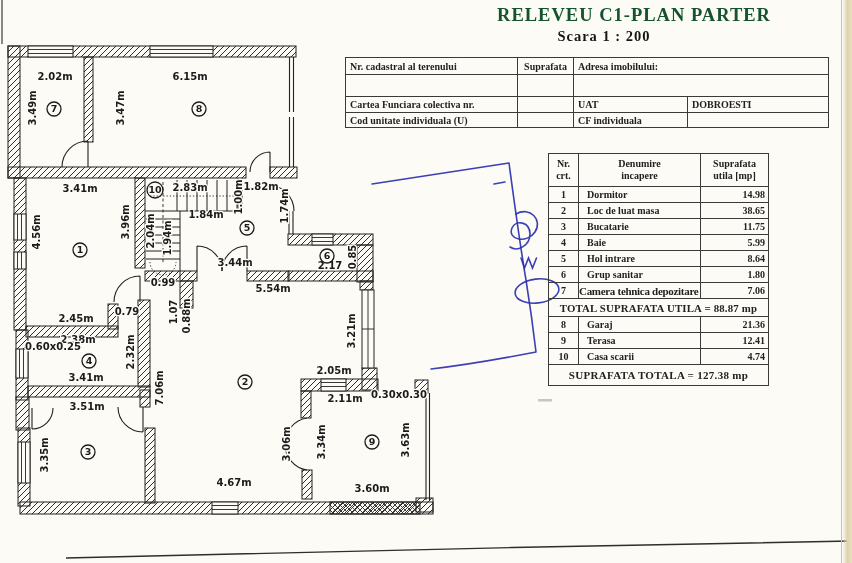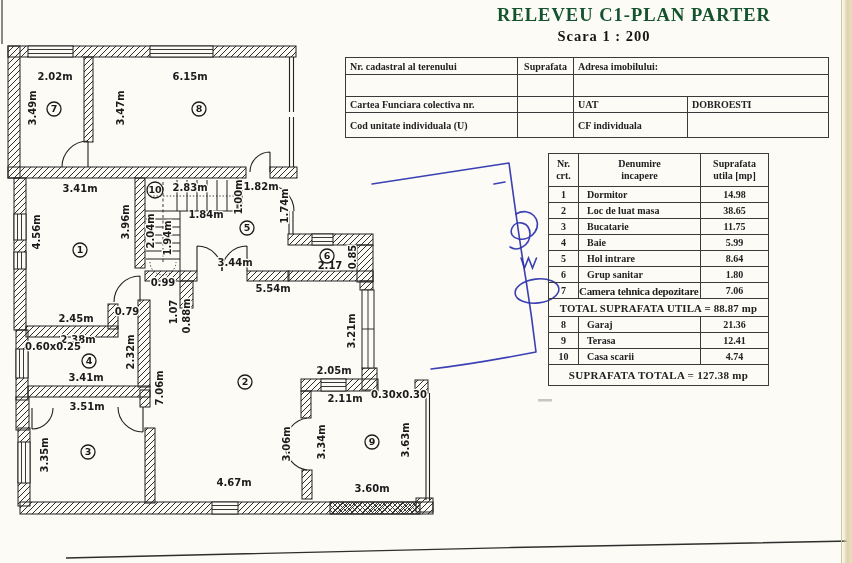--- a/index.html
+++ b/index.html
@@ -29,29 +29,29 @@
 
   
   table{border-collapse:collapse;table-layout:fixed;font-family:Liberation Serif, serif;}
   td{border:1px solid #3a3a3a;font-weight:700;color:#222;overflow:hidden;white-space:nowrap;}
 
   .cad-table{position:absolute;left:345px;top:57px;width:483px;font-size:10px;}
   .cad-table td{padding:1px 4px;vertical-align:middle;}
   .cad-table .r1{height:17px;}
   .cad-table .r2{height:22px;}
   .cad-table .r3{height:16px;}
-  .cad-table .r4{height:25px;}
+  .cad-table .r4{height:15px;}
 
   .rooms-table{position:absolute;left:548px;top:153px;width:220px;font-size:10px;}
   .rooms-table td{padding:0 3px;height:15px;vertical-align:middle;}
   .rooms-table .hdr td{height:32px;text-align:center;line-height:1.25;white-space:normal;}
   .rooms-table .nr{text-align:center;}
   .rooms-table .name{text-align:left;padding-left:8px;}
   .rooms-table .name.tight{font-size:11px;letter-spacing:-0.3px;padding-left:0;}
-  .rooms-table .area{text-align:center;}
+  .rooms-table .area{text-align:right;}
   .rooms-table .total td{text-align:center;font-size:10.8px;height:17px;letter-spacing:0.2px;}
   .rooms-table .grandtotal td{text-align:center;font-size:11px;height:20px;letter-spacing:0.3px;margin-top:36px;}
 
   
   svg{position:absolute;left:0;top:0;}
   .wall{fill:url(#h1);stroke:#222;stroke-width:1;}
   .wallx{fill:url(#h2);stroke:#222;stroke-width:1;}
   .win{fill:#fcfbf6;stroke:#222;stroke-width:1;}
   .winline{stroke:#222;stroke-width:0.9;fill:none;}
   .thin{stroke:#222;stroke-width:1.1;fill:none;}

